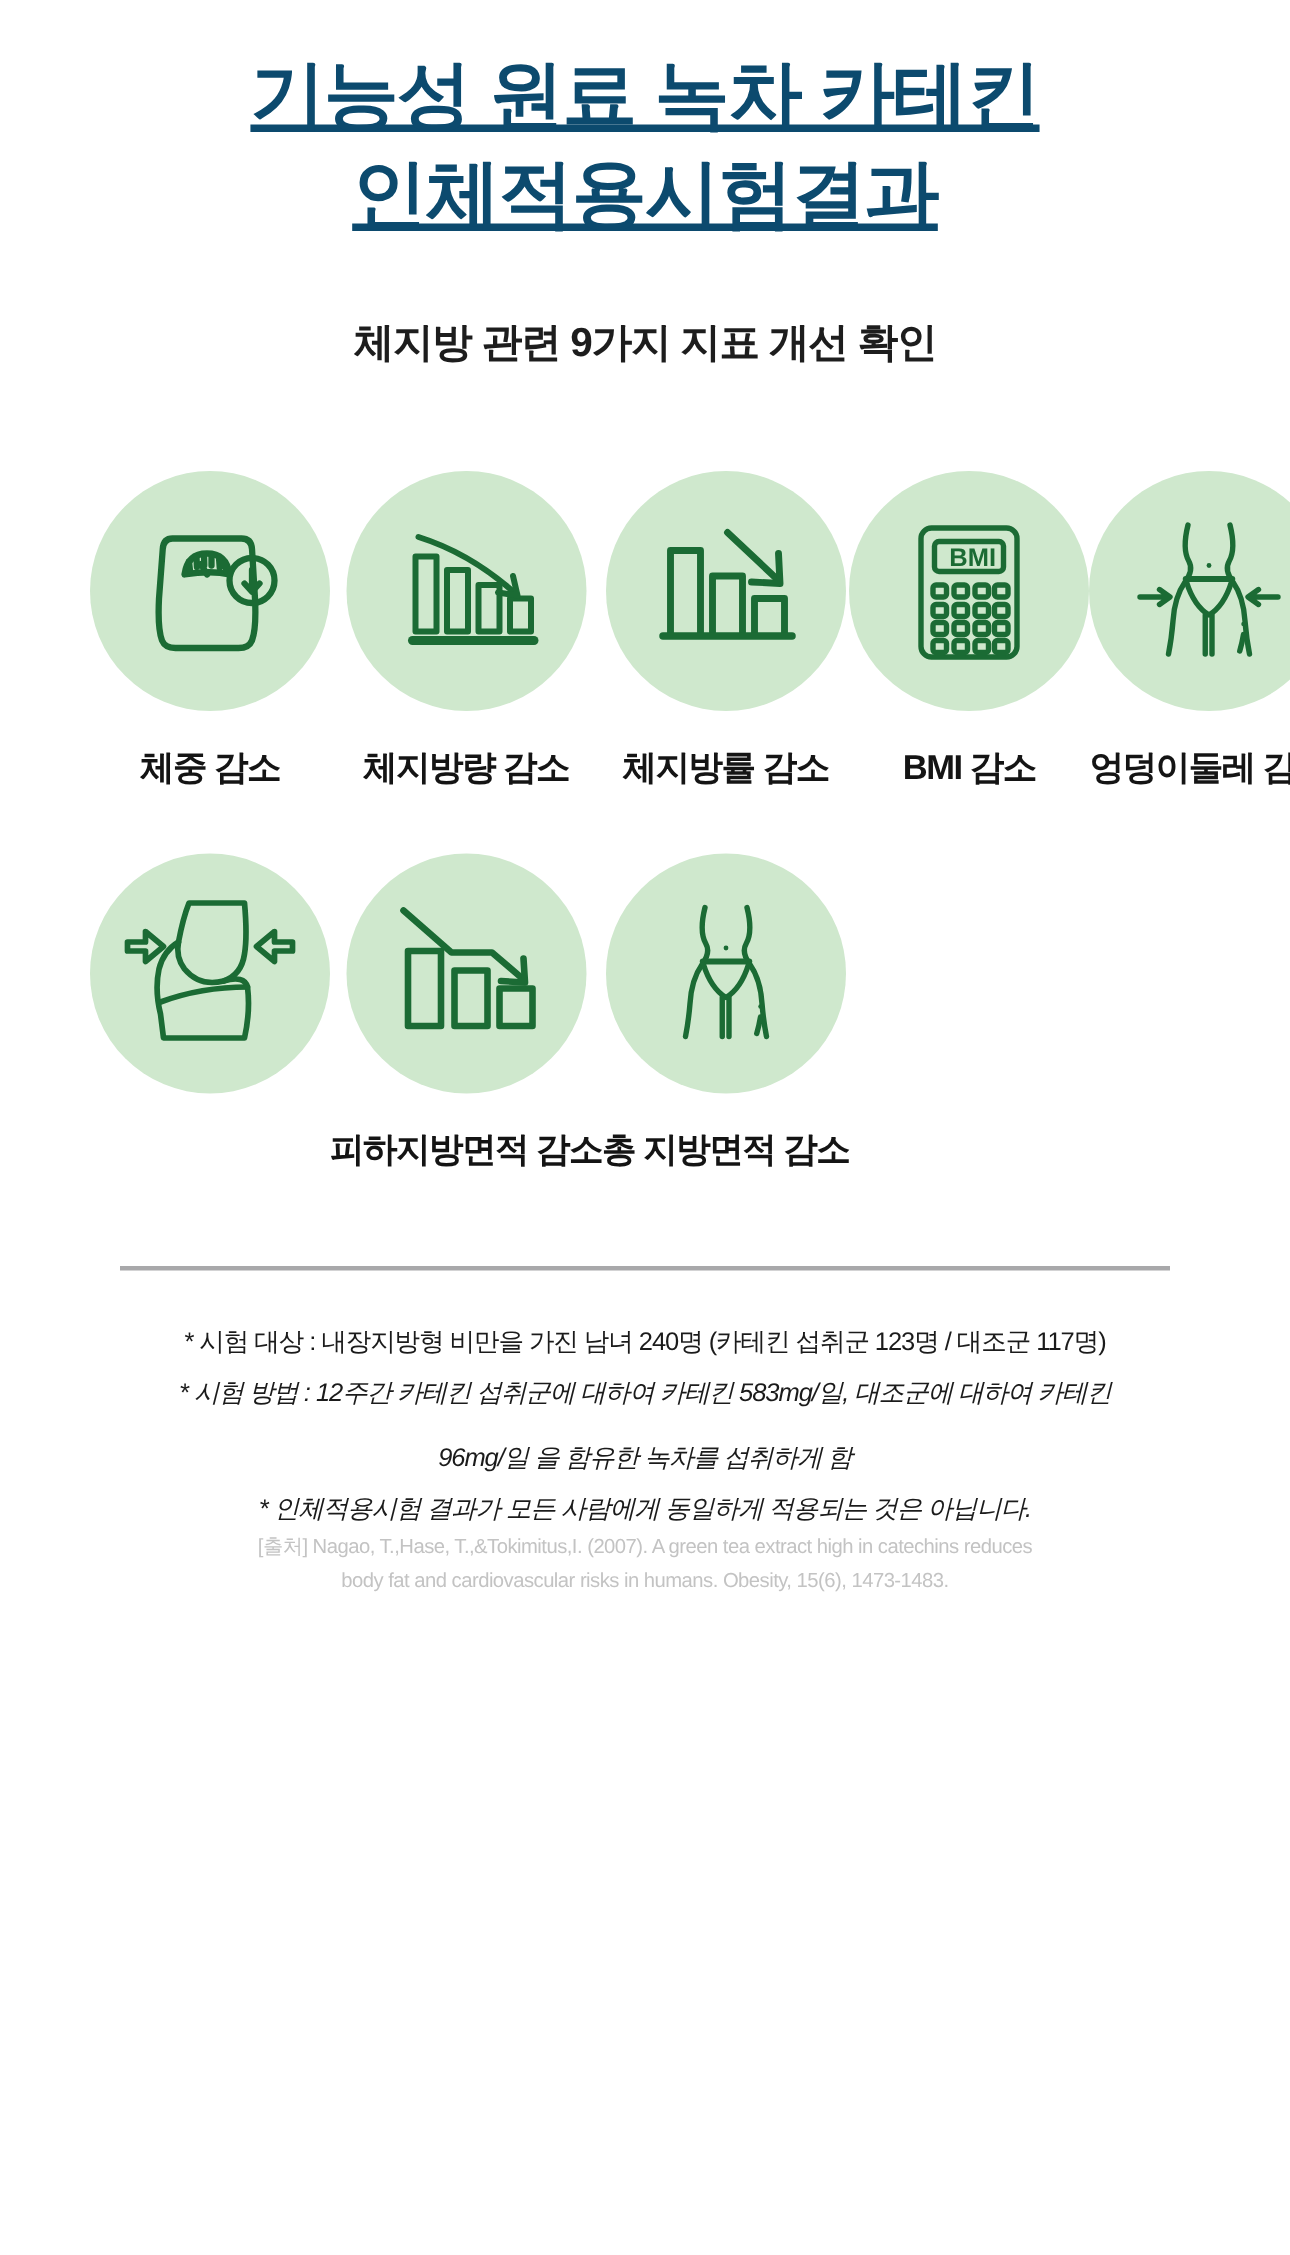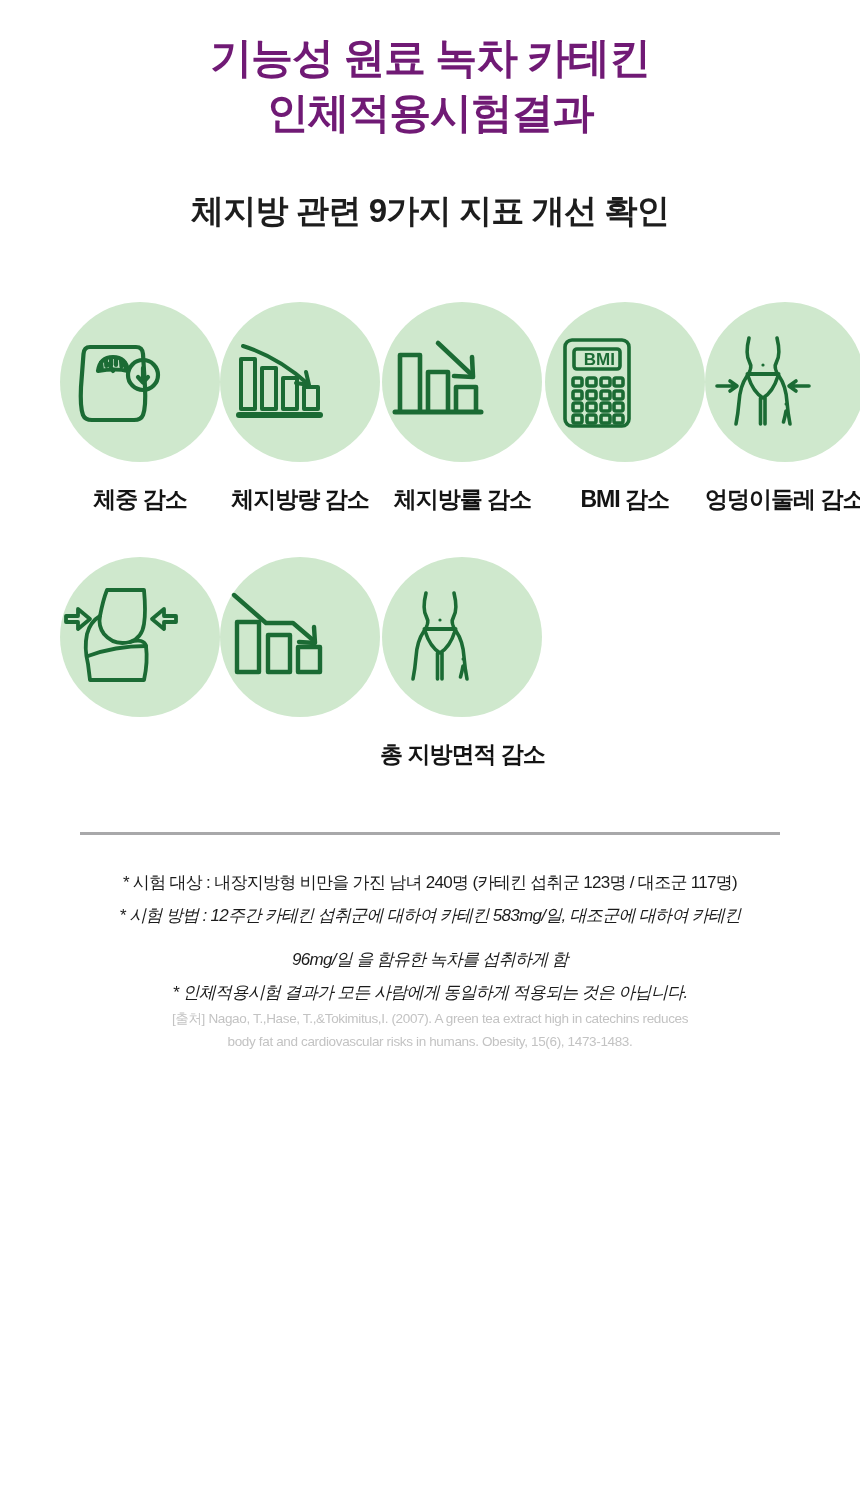--- a/index.html
+++ b/index.html
@@ -26,30 +26,31 @@
     padding: 0;
     display: flex;
     flex-direction: column;
     align-items: center;
   }
 
   
   .header { width: 100%; text-align: center; padding-top: 30px; }
 
   .title-line {
-    font-size: 42px;
+    font-size: 50px;
     font-weight: 700;
     letter-spacing: -1.2px;
     line-height: 1.32;
-    color: #701a75;
+    color: #0c4a6e;
+    text-decoration: underline;
   }
 
   .subtitle {
     margin-top: 48px;
-    font-size: 33px;
+    font-size: 27px;
     font-weight: 700;
     letter-spacing: -0.8px;
     color: #1d1d1d;
   }
 
   
   .grid {
     margin-top: 68px;
     width: 740px;
     display: grid;
@@ -63,21 +64,21 @@
     align-items: center;
   }
 
   .circle {
     width: 160px;
     height: 160px;
     border-radius: 50%;
     background: #cfe8cd;
     display: flex;
     align-items: center;
-    justify-content: flex-start;
+    justify-content: center;
   }
 
   .circle svg { display: block; }
 
   .cell-label {
     margin-top: 22px;
     font-size: 23px;
     font-weight: 700;
     letter-spacing: -1px;
     color: #141414;
@@ -244,20 +245,21 @@
     <div class="cell">
       <div class="circle">
         <svg width="112" height="112" viewBox="0 0 112 112" fill="none" stroke="#1b6b34" stroke-width="4.4" stroke-linecap="round" stroke-linejoin="round">
           <rect x="17" y="41" width="22" height="50"></rect>
           <rect x="48" y="54" width="22" height="37"></rect>
           <rect x="78" y="66" width="22" height="25"></rect>
           <path d="M14 14 L46 42 L73 42 L94 60"></path>
           <path d="M94 46 L95 62 L79 61"></path>
         </svg>
       </div>
+      <div class="cell-label">피하지방면적 감소</div>
     </div>
 
     <div class="cell">
       <div class="circle">
         <svg width="116" height="116" viewBox="0 0 116 116" fill="none" stroke="#1b6b34" stroke-width="3.6" stroke-linecap="round" stroke-linejoin="round">
           <path d="M44 14 Q40 30 44.5 38 Q48 44 42 52 Q35 62 34 78 Q33 90 31 100"></path>
           <path d="M72 14 Q76 30 71.5 38 Q68 44 74 52 Q81 62 82 78 Q83 90 85 100"></path>
           <path d="M42.5 50 L73.5 50" stroke-width="4"></path>
           <path d="M43 52 Q48 68 58 74 Q68 68 73 52"></path>
           <path d="M55.5 74 L55.5 100 M60 74 L60 100"></path>

